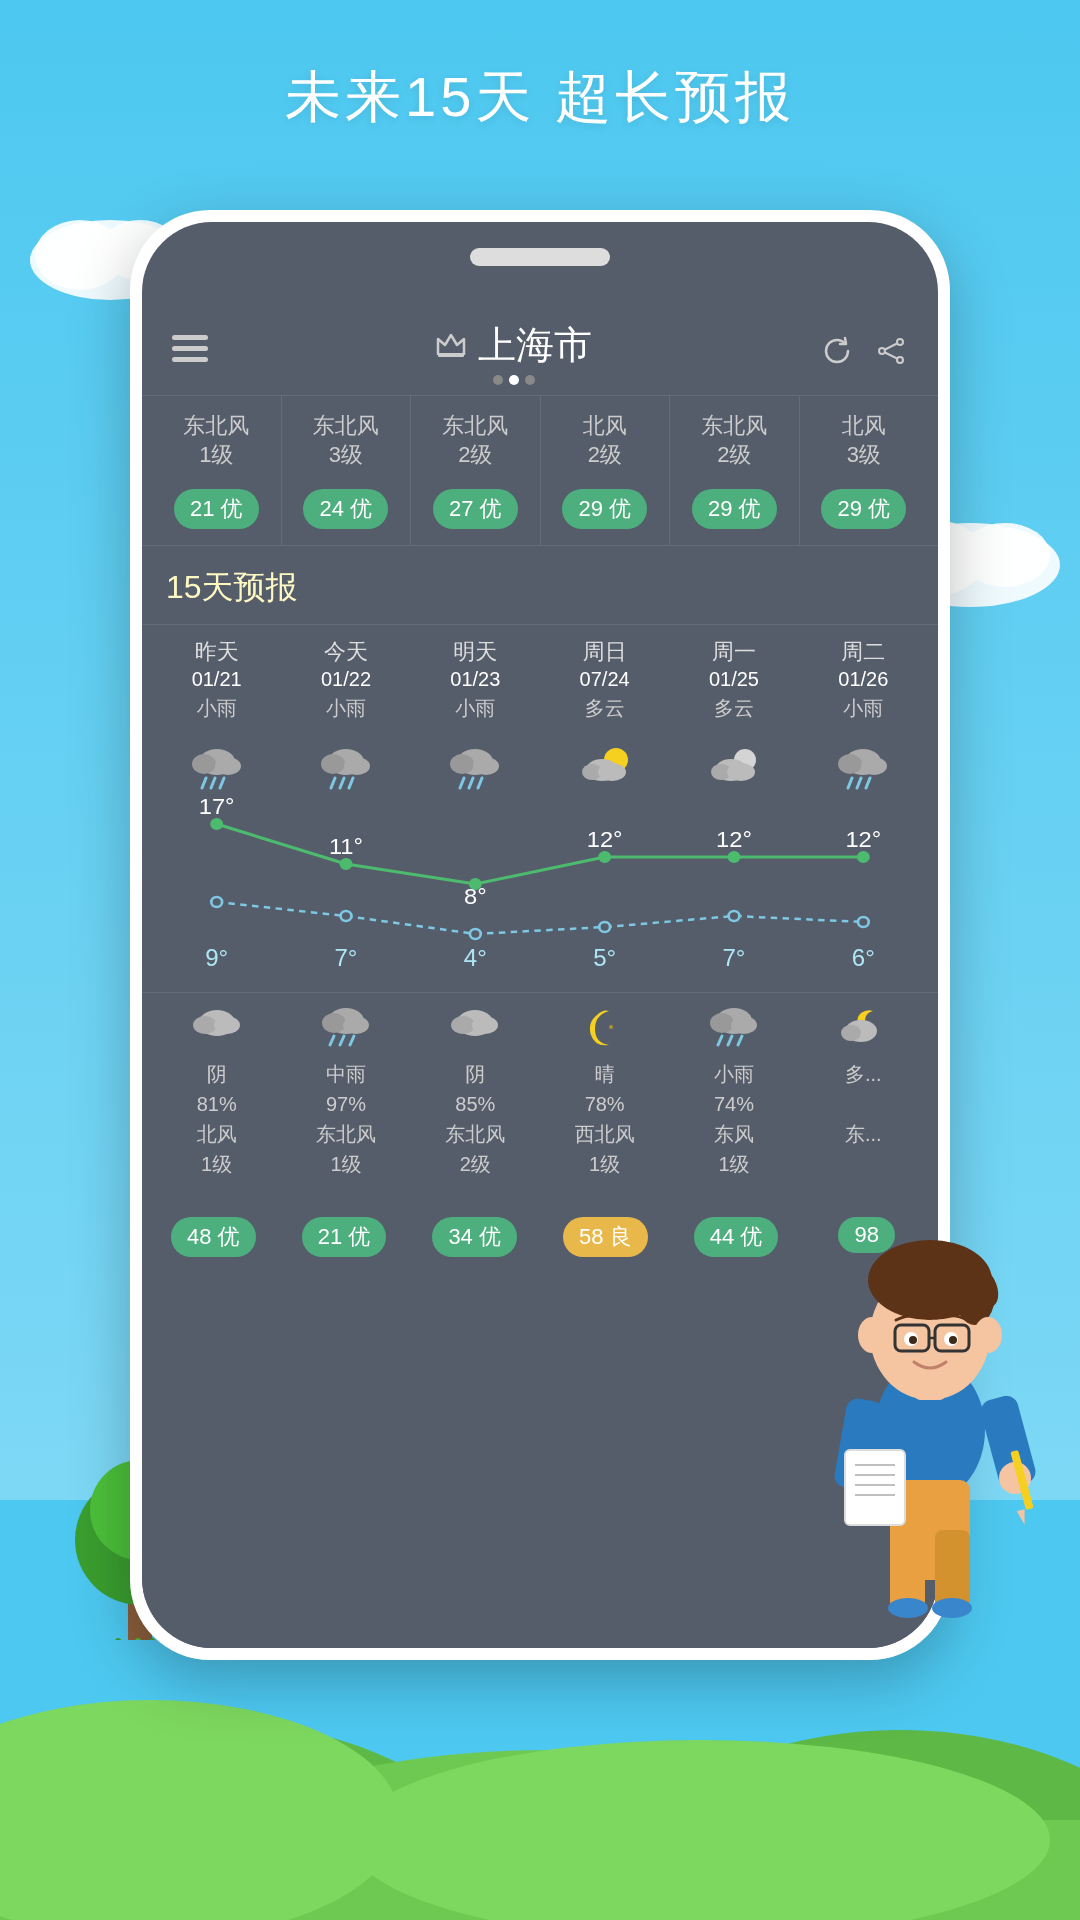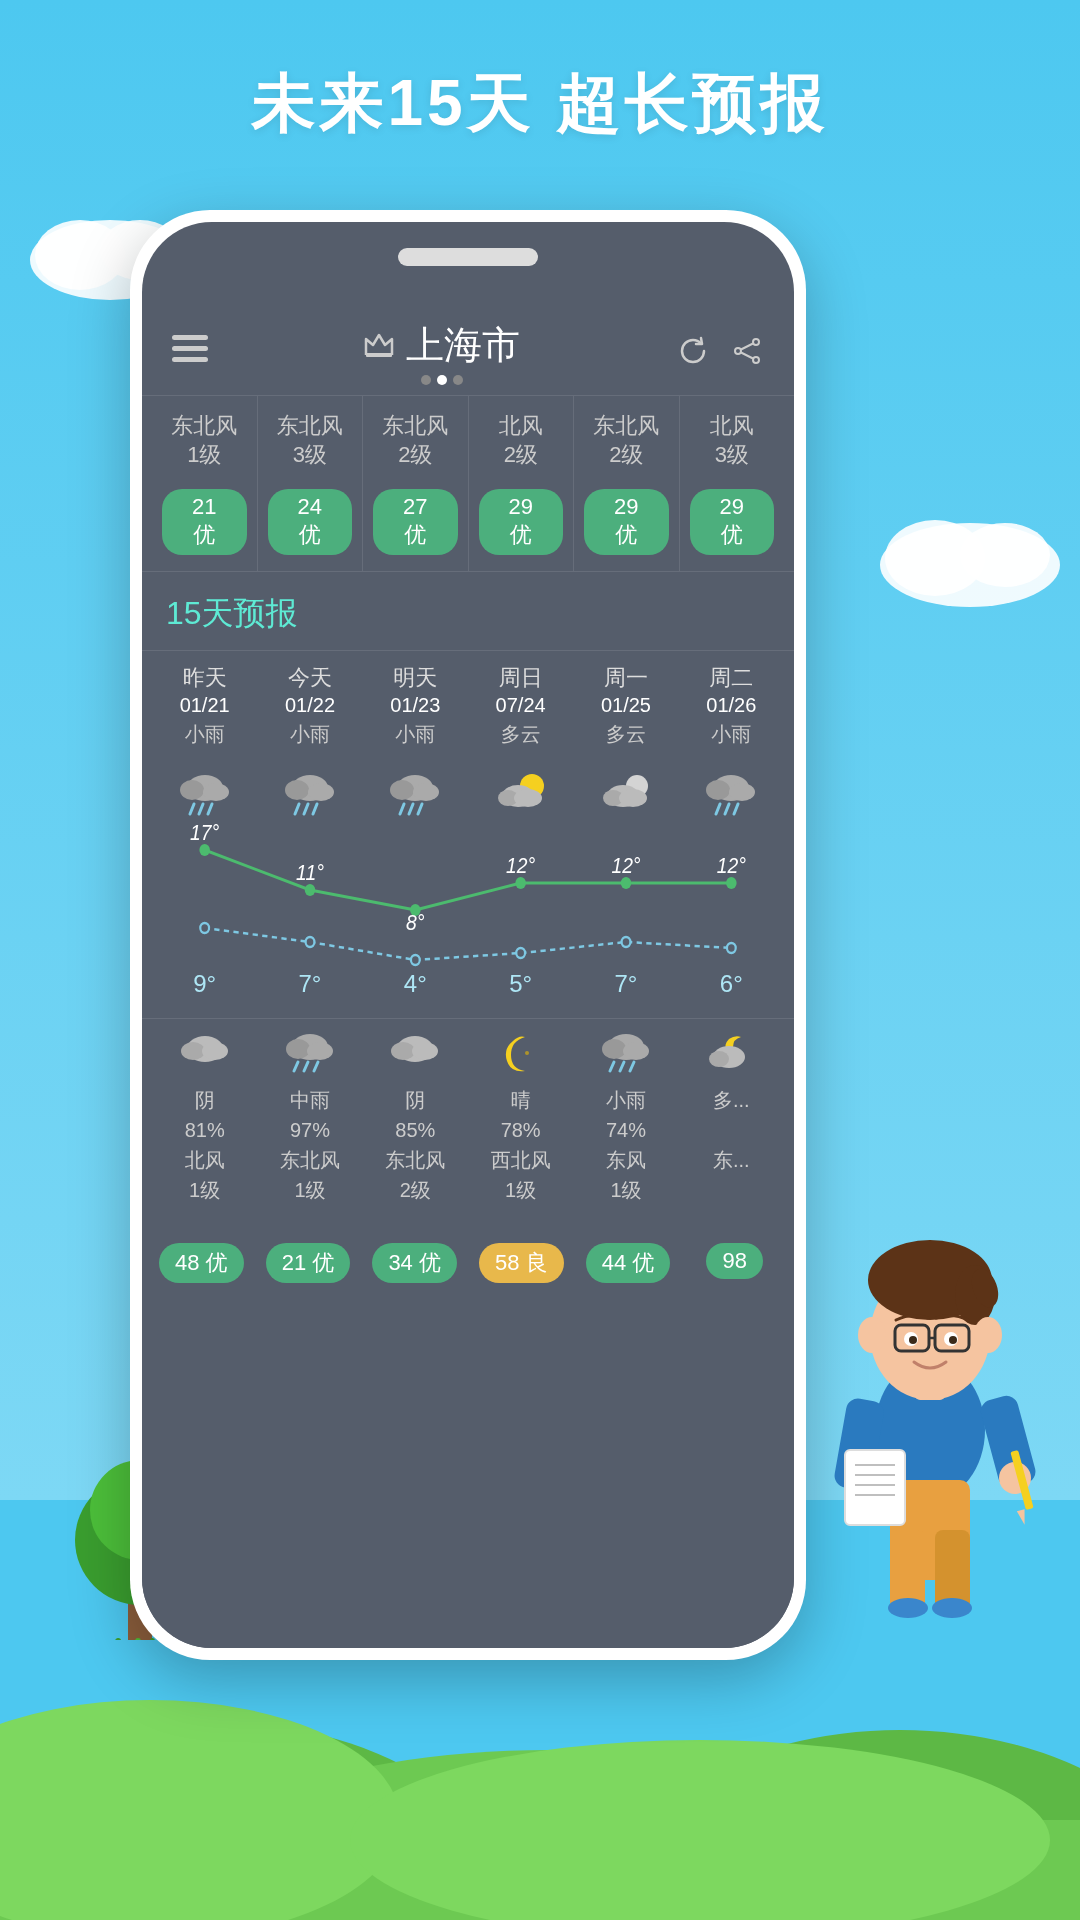--- a/index.html
+++ b/index.html
@@ -19,33 +19,33 @@
       height: 1500px;
       background: linear-gradient(180deg, #4dc8f0 0%, #7dd8f5 100%);
     }
 
     
     .title-text {
       position: absolute;
       top: 60px;
       left: 0; right: 0;
       text-align: center;
-      font-size: 64px;
-      font-weight: 700;
+      font-size: 56px;
+      font-weight: 400;
       color: white;
       letter-spacing: 4px;
       text-shadow: 0 2px 8px rgba(0,0,0,0.1);
     }
 
     
     .phone-mockup {
       position: absolute;
       top: 210px;
       left: 130px;
-      width: 676px;
+      width: 820px;
       height: 1450px;
       background: white;
       border-radius: 80px;
       box-shadow: 0 20px 60px rgba(0,0,0,0.25);
       overflow: hidden;
     }
 
     .phone-inner {
       position: absolute;
       top: 12px; left: 12px; right: 12px; bottom: 12px;
@@ -151,21 +151,21 @@
       margin: 20px 0 0;
     }
     .forecast-header {
       display: flex;
       align-items: center;
       justify-content: space-between;
       padding: 0 24px 14px;
     }
     .forecast-title {
       font-size: 32px;
-      color: #5eead4;
+      color: #fef9c3;
     }
     .forecast-tabs {
       display: flex;
       background: #6a7280;
       border-radius: 8px;
       overflow: hidden;
     }
     .forecast-tab {
       padding: 8px 22px;
       font-size: 24px;
@@ -211,21 +211,20 @@
     .weather-icon-col {
       flex: 1;
       text-align: center;
     }
 
     
     .temp-chart {
       position: relative;
       height: 150px;
       margin: 0 10px;
-      font-style: italic;
     }
     .temp-chart svg {
       width: 100%;
       height: 100%;
     }
 
     
     .low-temp-row {
       display: flex;
       padding: 0 10px;

